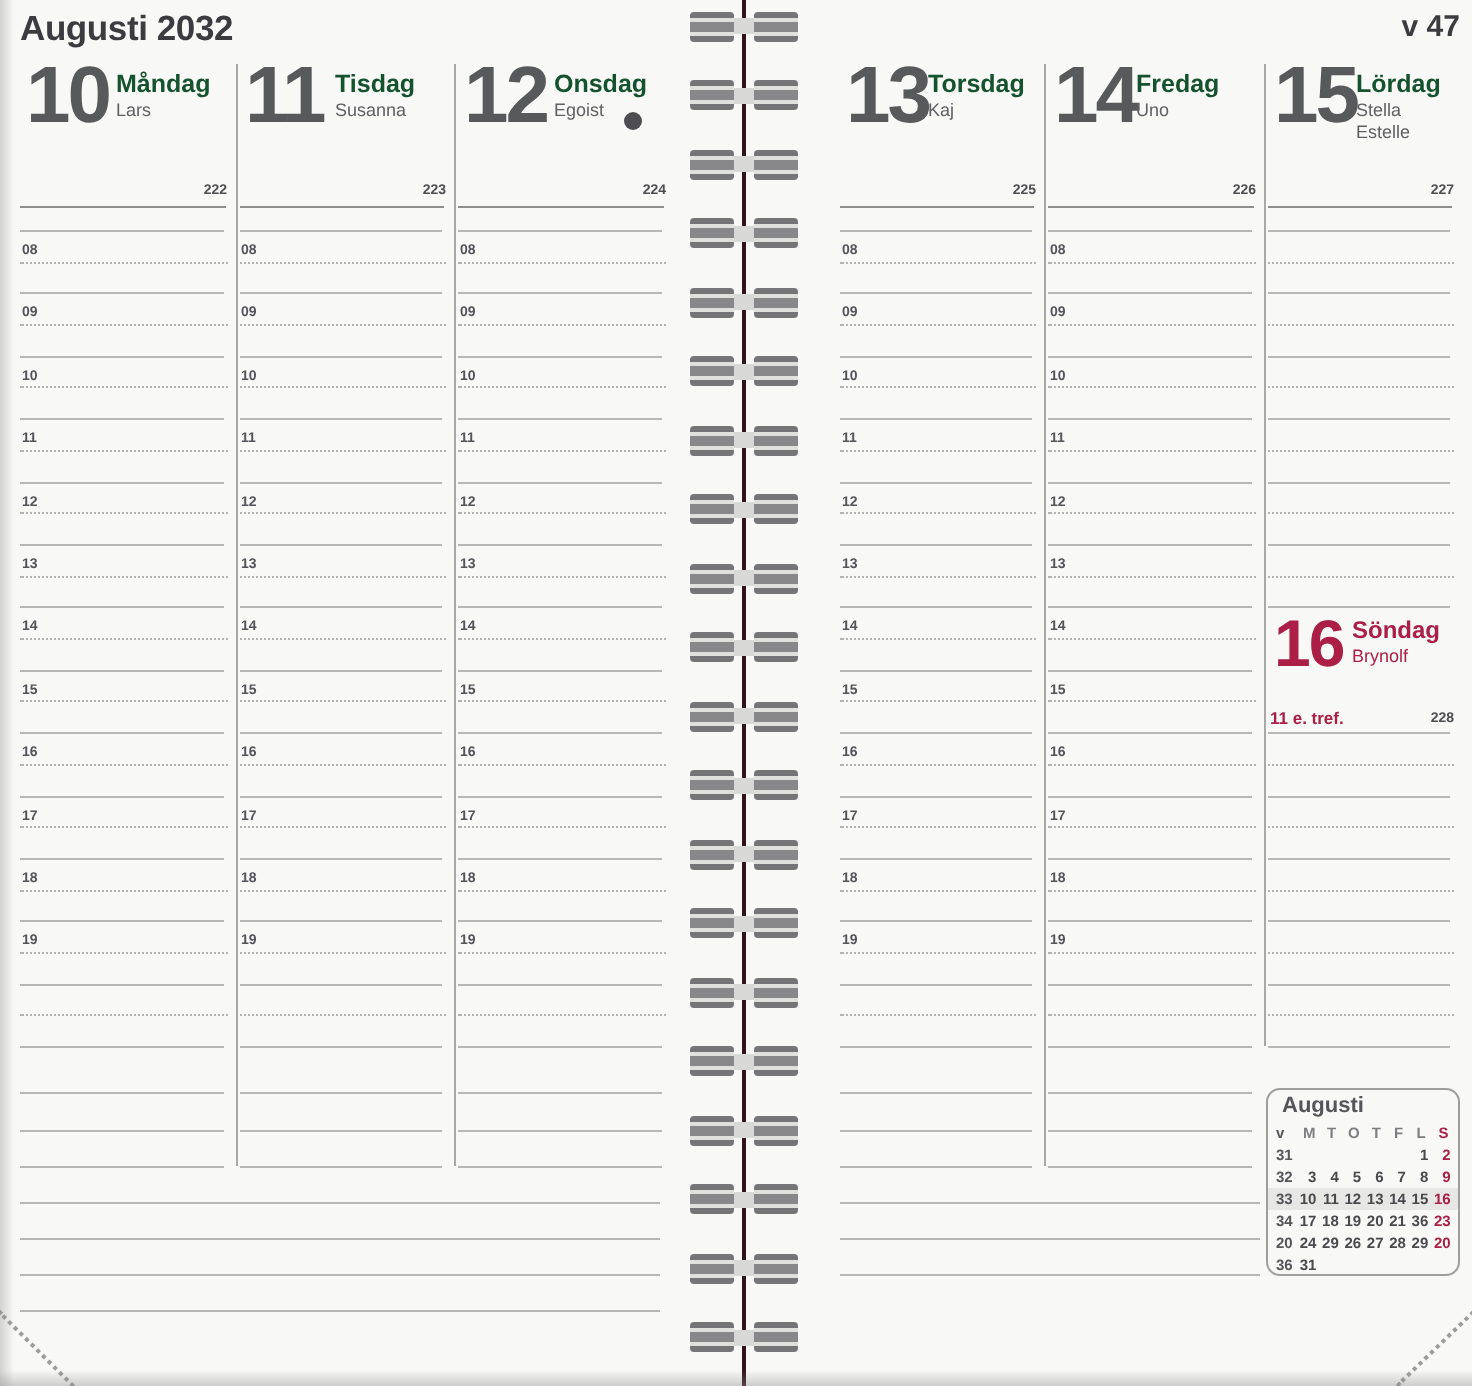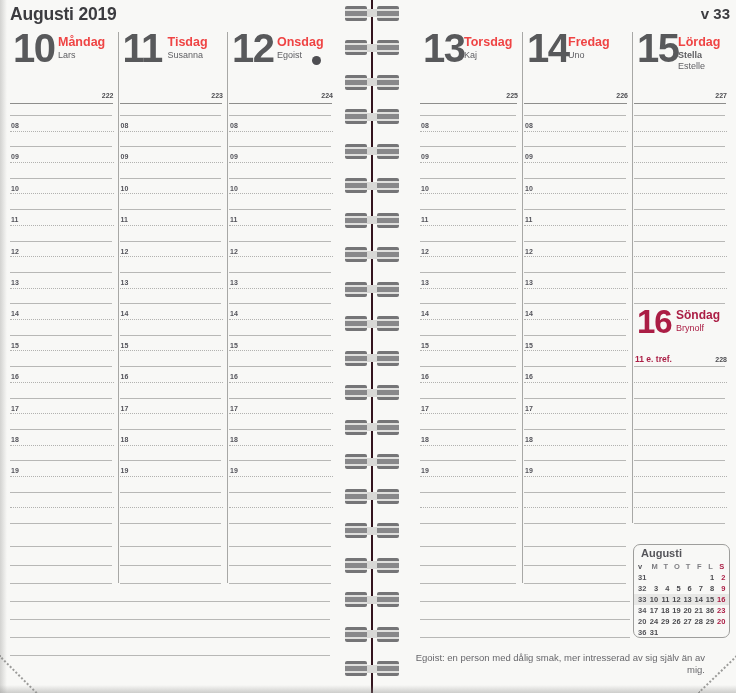--- a/index.html
+++ b/index.html
@@ -13,21 +13,21 @@
   html,body{margin:0;padding:0;background:#e9e9e7;}
   .sheet{
     position:relative;width:736px;height:693px;overflow:hidden;
     background:#f8f8f6;
     font-family:"Liberation Sans","DejaVu Sans",sans-serif;
   }
   .sheet *{box-sizing:border-box;}
   .month-title{position:absolute;left:10px;top:4px;font-size:17.5px;font-weight:700;color:var(--ink);letter-spacing:-0.2px;}
   .week-label{position:absolute;right:6px;top:5px;font-size:15px;font-weight:700;color:var(--ink);}
   .big-num{font-size:40px;font-weight:600;color:#58595b;line-height:0.88;letter-spacing:-1.5px;}
-  .day-name{font-size:12.5px;font-weight:700;color:#ef4444;line-height:1.1;position:static;}
+  .day-name{font-size:12.5px;font-weight:700;color:#14532d;line-height:1.1;position:static;}
   .nameday{font-size:9px;font-weight:400;color:#606064;line-height:1.2;position:static;}
   .hour-label{font-size:7px;font-weight:700;color:#53535a;line-height:1;}
   .doy{font-size:7px;font-weight:700;color:#4e4e52;text-align:right;line-height:1;}
   .hline{height:0;border-top:1px solid var(--line);}
   .hline.dark{border-top-color:var(--line-dark);}
   .dotline{height:0;border-top:1px dotted var(--dot);}
   .vline{width:0;border-left:1px solid var(--divider);}
   .moon-dot{width:9px;height:9px;border-radius:50%;background:#4e4e52;}
   .sun-num{font-size:33px;font-weight:600;color:var(--red);line-height:0.9;letter-spacing:-1px;}
   .sun-name{font-size:12px;font-weight:700;color:var(--red);line-height:1.1;position:static;}
@@ -50,22 +50,22 @@
   .perf{position:absolute;height:0;border-top:2.5px dotted #9c9c9a;transform-origin:0 0;}
   .edge-left{position:absolute;left:0;top:0;width:7px;height:693px;pointer-events:none;
     background:linear-gradient(to right,rgba(140,140,138,0.35),rgba(140,140,138,0));}
   .edge-bottom{position:absolute;left:0;top:685px;width:736px;height:8px;pointer-events:none;
     background:linear-gradient(to bottom,rgba(140,140,138,0),rgba(140,140,138,0.4));}
 </style>
 </head>
 <body>
 
 <div class="sheet">
-  <div class="month-title">Augusti 2019</div>
-  <div class="week-label">v 33</div>
+  <div class="month-title">Augusti 2032</div>
+  <div class="week-label">v 47</div>
 
   <div id="columns-root">
       <div style="position: absolute; left: 8px; top: 0px; width: 109.5px; height: 693px;">
         <div class="big-num" style="position: absolute; left: 5px; top: 31px;">10</div>
         <div style="position: absolute; left: 50px; top: 36px;">
           <div class="day-name" style="position: static;">Måndag</div>
           <div class="nameday" style="position: static;">Lars</div>
         </div>
         <div class="doy" style="position: absolute; left: 0px; right: 4px; top: 92px;">222</div>
         <div class="hline dark" style="position: absolute; left: 2px; right: 5px; top: 103px;"></div>
@@ -318,21 +318,21 @@
         <div class="hline" style="position: absolute; left: 2px; right: 6px; top: 523.2px;"></div>
         <div class="hline" style="position: absolute; left: 2px; right: 6px; top: 546px;"></div>
         <div class="hline" style="position: absolute; left: 2px; right: 6px; top: 564.5px;"></div>
         <div class="hline" style="position: absolute; left: 2px; right: 6px; top: 583px;"></div>
       </div>
       <div style="position: absolute; left: 632px; top: 0px; width: 99px; height: 693px;">
         <div class="vline" style="position: absolute; left: 0px; top: 32px; height: 491px;"></div>
         <div class="big-num" style="position: absolute; left: 5px; top: 31px;">15</div>
         <div style="position: absolute; left: 46px; top: 36px;">
           <div class="day-name" style="position: static;">Lördag</div>
-          <div class="nameday" style="position: static; font-weight: bold;">Stella</div>
+          <div class="nameday" style="position: static;">Stella</div>
           <div class="nameday" style="position: static;">Estelle</div>
         </div>
         <div class="doy" style="position: absolute; left: 0px; right: 4px; top: 92px;">227</div>
         <div class="hline dark" style="position: absolute; left: 2px; right: 5px; top: 103px;"></div>
         <div class="hline" style="position: absolute; left: 2px; right: 6px; top: 115px;"></div>
         <div class="dotline" style="position: absolute; left: 2px; right: 4px; top: 130.5px;"></div>
         <div class="hline" style="position: absolute; left: 2px; right: 6px; top: 146.4px;"></div>
         <div class="dotline" style="position: absolute; left: 2px; right: 4px; top: 161.9px;"></div>
         <div class="hline" style="position: absolute; left: 2px; right: 6px; top: 177.8px;"></div>
         <div class="dotline" style="position: absolute; left: 2px; right: 4px; top: 193.3px;"></div>
@@ -549,21 +549,20 @@
           <span class="cal-dt"></span>
           <span class="cal-dt"></span>
           <span class="cal-dt"></span>
           <span class="cal-dt"></span>
           <span class="cal-dt"></span>
         </div>
       </div>
   </div>
 
   <div class="quote">
-    <div>Egoist: en person med dålig smak, mer intresserad av sig själv än av mig.</div>
   </div>
 
   <div class="perf" style="left:0px;top:655px;width:53px;transform:rotate(45deg);"></div>
   <div class="perf" style="left:698px;top:692px;width:53px;transform:rotate(-44deg);"></div>
 
   <div class="edge-left"></div>
   <div class="edge-bottom"></div>
 </div>
 
 </body></html>

